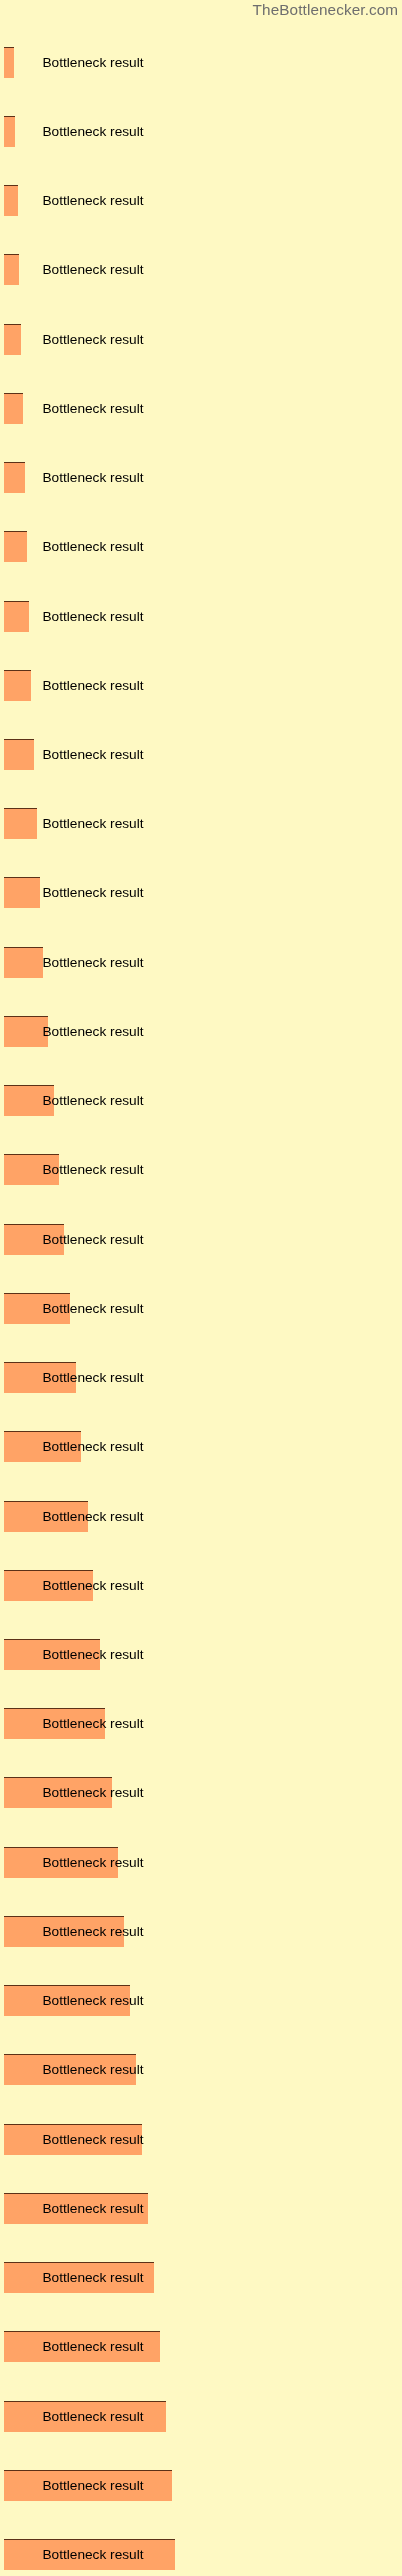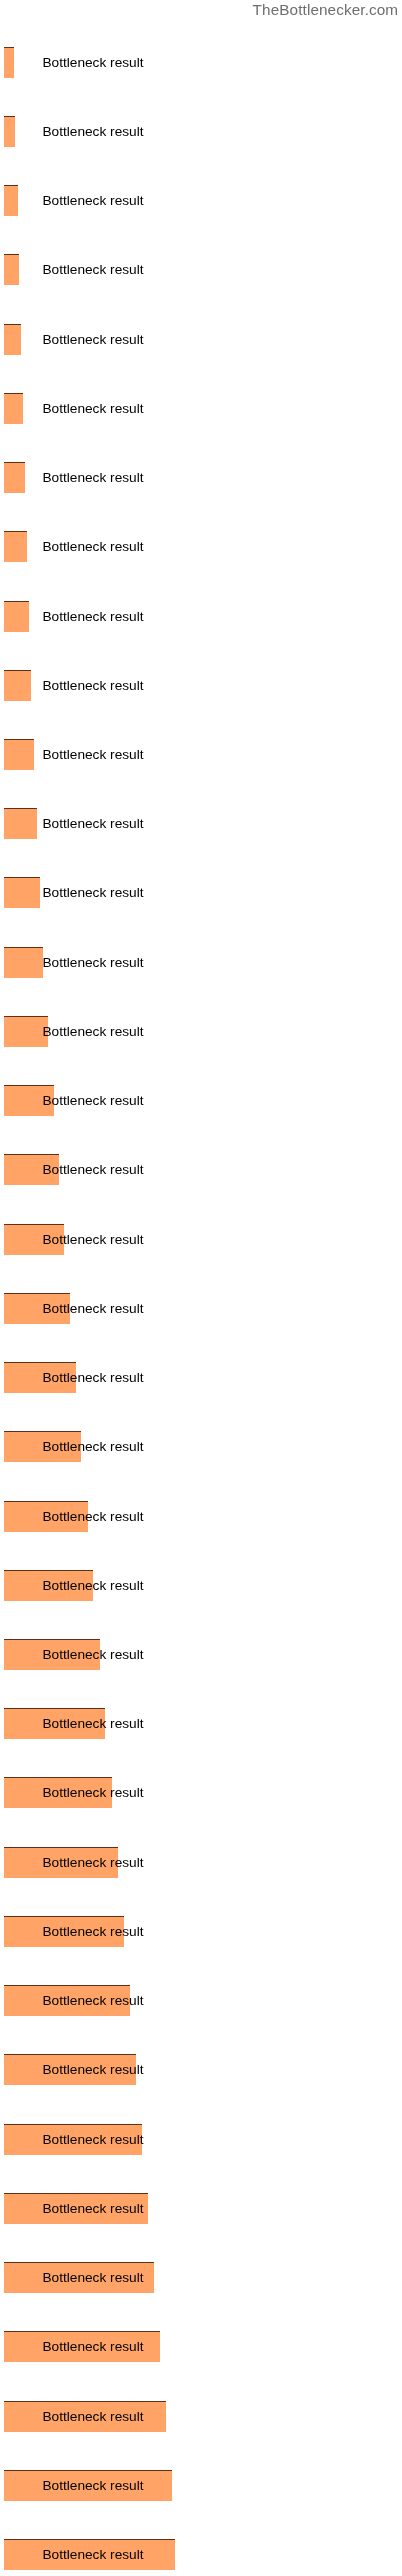--- a/index.html
+++ b/index.html
@@ -14,21 +14,21 @@
     overflow: hidden;
     font-family: "Liberation Sans", sans-serif;
   }
 
   #chart-root {
     position: absolute;
     left: 0;
     top: 0;
     width: 403px;
     height: 2576px;
-    background: #ffffff;
+    background: #fef9c3;
   }
 
   #watermark {
     position: absolute;
     right: 4.8px;
     top: 0.8px;
     font-family: "Liberation Sans", sans-serif;
     font-size: 15.3px;
     line-height: 17.7px;
     color: #6e6e6e;

